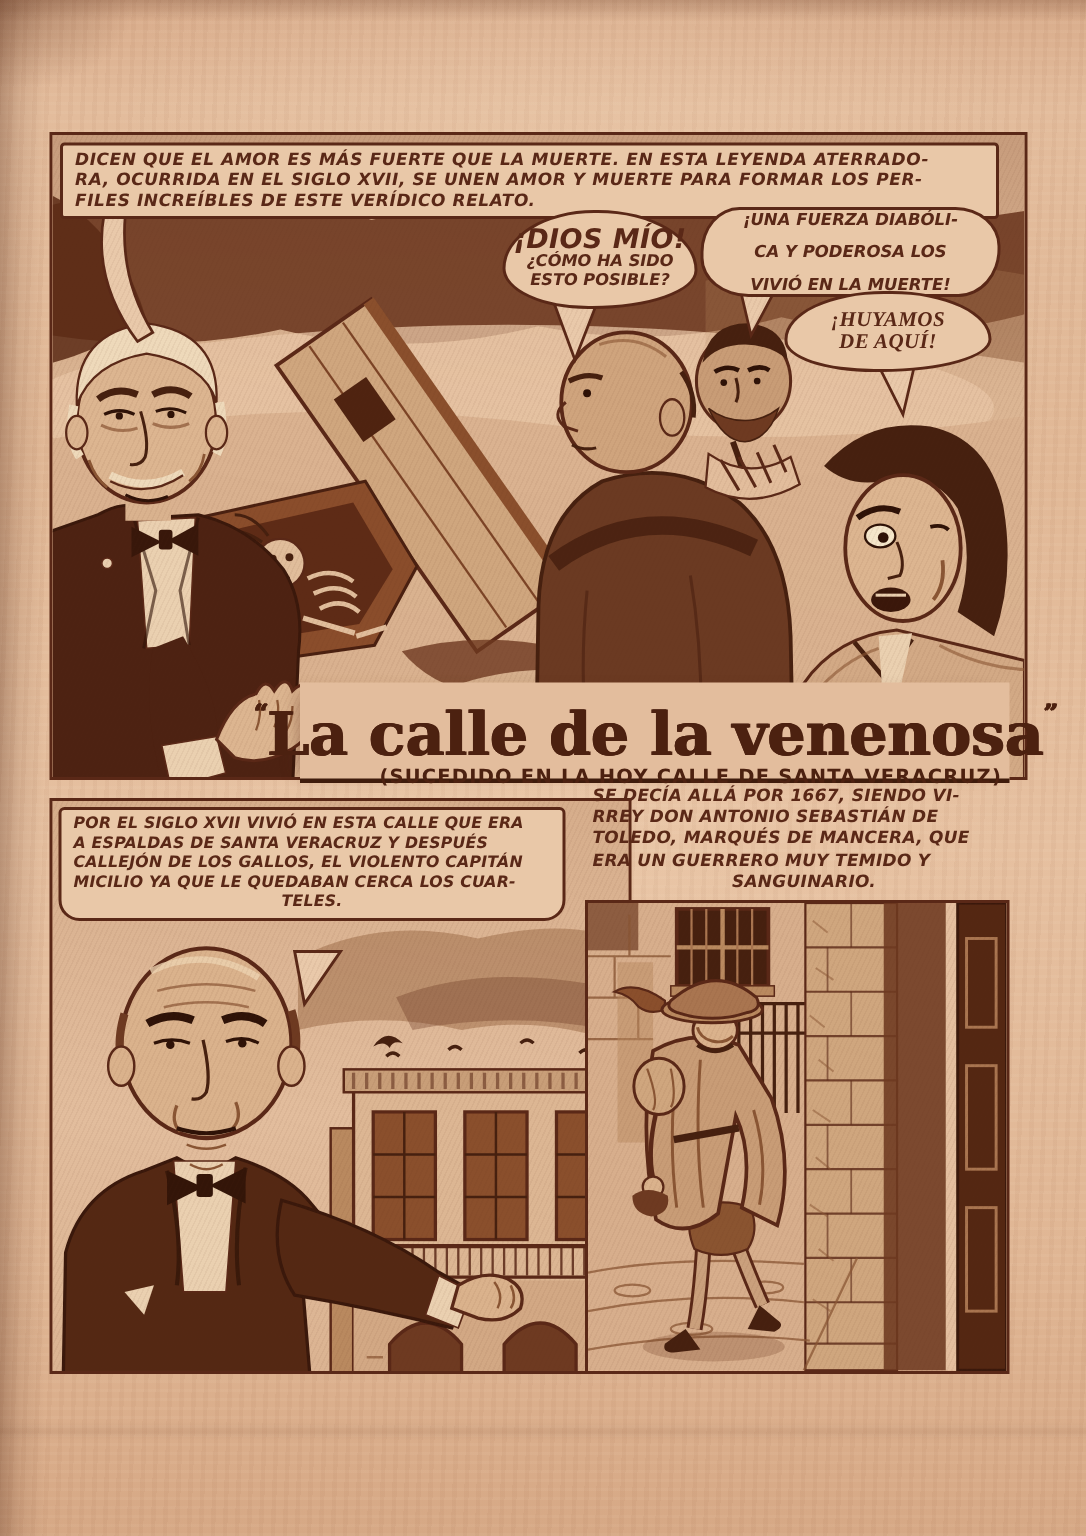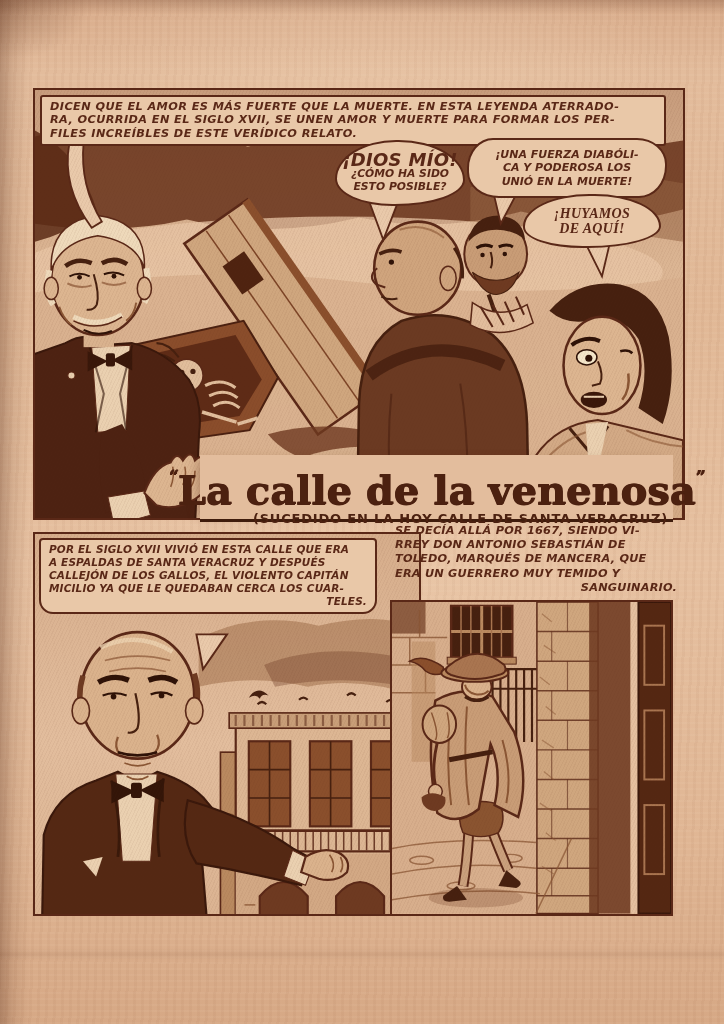--- a/index.html
+++ b/index.html
@@ -38,30 +38,30 @@
   .cap-line{display:block;white-space:nowrap;}
 
   .caption-box{position:absolute;box-sizing:border-box;background:var(--paper-lt);
     border:2px solid var(--ink);padding:3px 8px 4px 8px;z-index:4;}
   #top-caption{left:5px;top:5px;width:626px;border-radius:3px;
     font-size:11.3px;line-height:13.4px;letter-spacing:.4px;}
   #left-caption{left:4px;top:4px;width:338px;border-radius:4px 4px 14px 14px;
     font-size:10.5px;line-height:13.1px;letter-spacing:.15px;}
   #right-caption{position:absolute;left:395px;top:524px;width:282px;z-index:4;
     font-size:11.3px;line-height:14.2px;letter-spacing:.2px;}
-  .center-line{text-align:right;}
+  .center-line{text-align:center;}
 
   .bubble{position:absolute;box-sizing:border-box;background:var(--paper-lt);
     border:2px solid var(--ink);z-index:5;display:flex;flex-direction:column;
     align-items:center;justify-content:center;text-align:center;}
   #bubble-dios{left:300px;top:50px;width:130px;height:66px;
     border-radius:48% 52% 55% 45% / 60% 62% 40% 42%;font-size:10.8px;line-height:12.8px;}
   #bubble-dios .big{font-size:18px;line-height:16px;letter-spacing:.3px;}
   #bubble-fuerza{left:432px;top:48px;width:200px;height:60px;
-    border-radius:26px 30px 28px 32px / 30px 26px 32px 26px;font-size:11px;line-height:13.2px;}
+    border-radius:26px 30px 28px 32px / 30px 26px 32px 26px;font-size:11px;line-height:13.2px;justify-content:space-between;}
   #bubble-huyamos{left:488px;top:104px;width:138px;height:54px;
     border-radius:50% 50% 55% 45% / 62% 62% 42% 40%;font-size:14px;line-height:15.5px;letter-spacing:.3px;font-family:Liberation Serif, serif;}
 
   #title-block{position:absolute;left:200px;top:455px;width:473px;height:67px;z-index:6;
     box-sizing:border-box;background:#e3bd9d;border-bottom:3px solid var(--ink-dark);
     display:flex;flex-direction:column;align-items:center;justify-content:flex-start;
     box-shadow:-8px 0 10px -6px rgba(90,40,23,.35);text-align:right;}
   #title-line{font-family:"DejaVu Serif",serif;font-weight:bold;color:#4c2110;
     font-size:40px;line-height:42px;white-space:nowrap;
     text-shadow:1px 0 0 #4c2110, 0 .5px 0 #4c2110;}
@@ -213,21 +213,21 @@
     </div>
 
     <div class="bubble lt" id="bubble-dios">
       <span class="big">¡DIOS MÍO!</span>
       <span>¿CÓMO HA SIDO</span>
       <span>ESTO POSIBLE?</span>
     </div>
     <div class="bubble lt" id="bubble-fuerza">
       <span>¡UNA FUERZA DIABÓLI-</span>
       <span>CA Y PODEROSA LOS</span>
-      <span>UNIÓ EN LA MUERTE!</span>
+      <span>VIVIÓ EN LA MUERTE!</span>
     </div>
     <div class="bubble lt" id="bubble-huyamos">
       <span>¡HUYAMOS</span>
       <span>DE AQUÍ!</span>
     </div>
   </div>
 
   <div id="title-block">
     <div id="title-line">
       <span class="q">“</span><span>La calle de la venenosa</span><span class="q">”</span>

